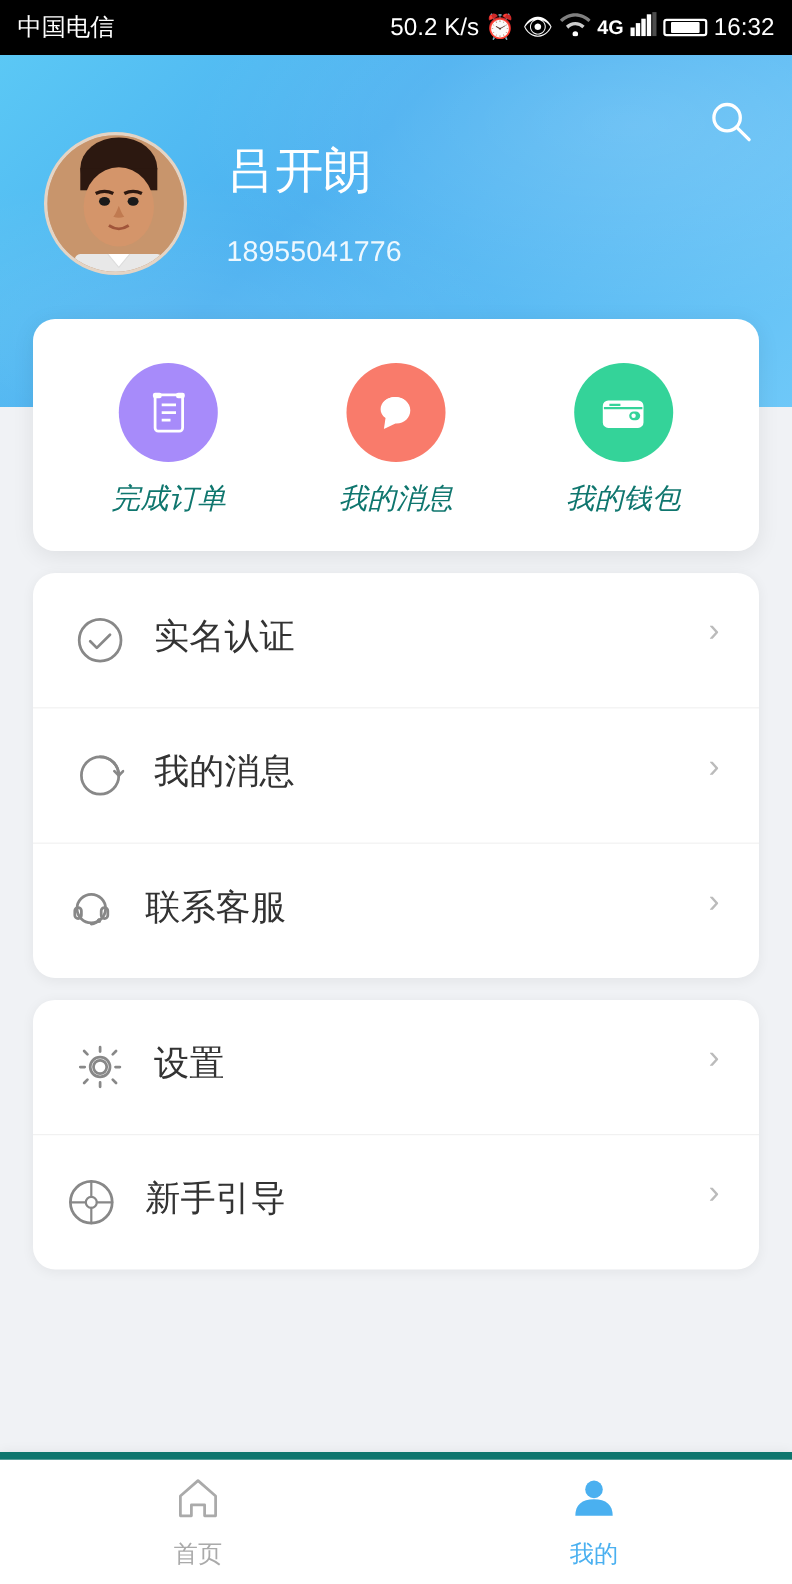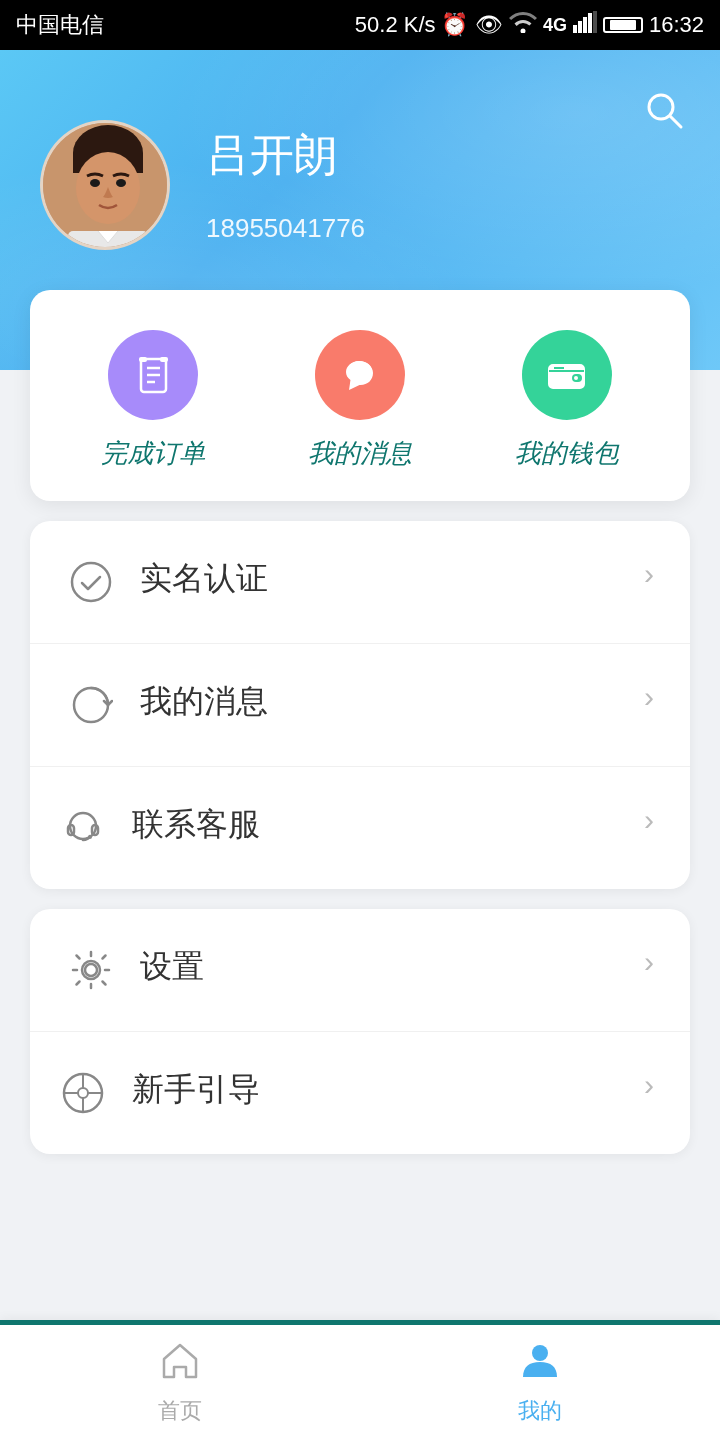--- a/index.html
+++ b/index.html
@@ -172,21 +172,21 @@
 
     
     .bottom-nav {
       position: fixed;
       bottom: 0;
       left: 0;
       width: 720px;
       height: 120px;
       background: white;
       display: flex;
-      border-top: 5px solid #0f766e;
+      border-top: 7px solid #0f766e;
       z-index: 100;
       box-shadow: 0 -2px 10px rgba(0,0,0,0.05);
     }
     .nav-item {
       flex: 1;
       display: flex;
       flex-direction: column;
       align-items: center;
       justify-content: center;
       gap: 6px;

